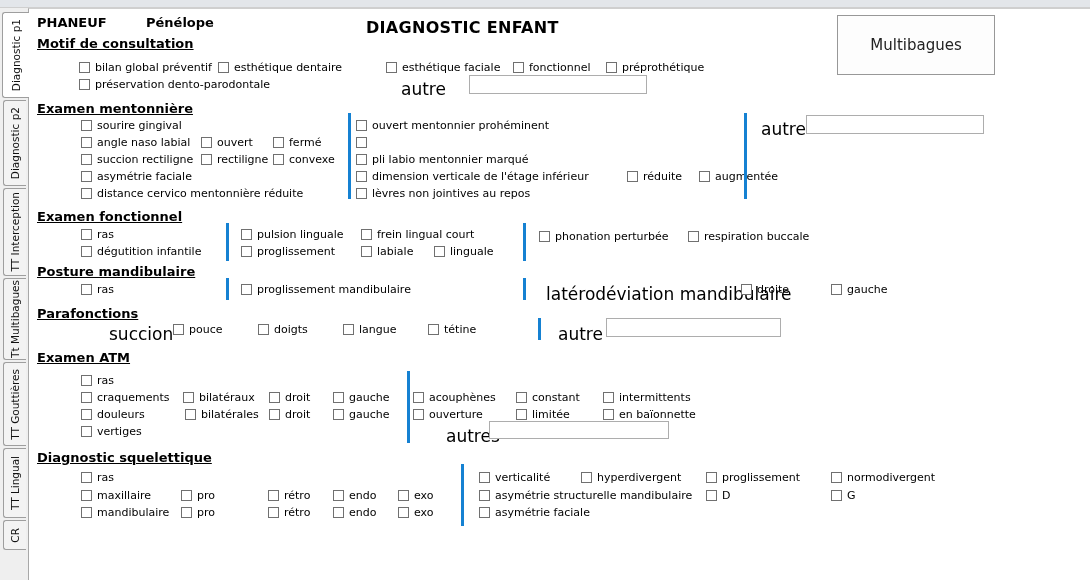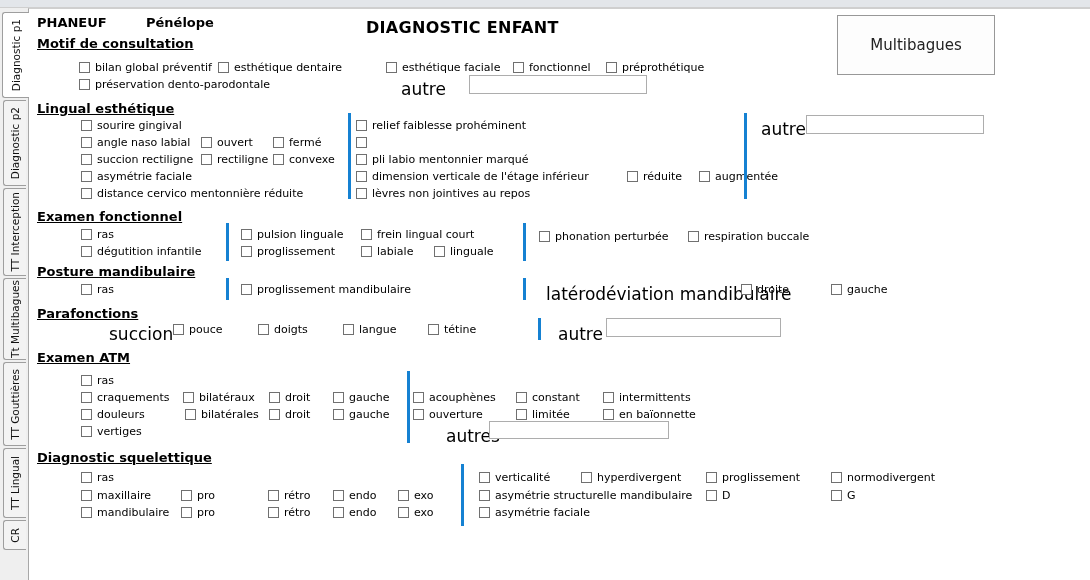--- a/index.html
+++ b/index.html
@@ -80,21 +80,21 @@
         <span class="cb"></span>
         <span>préprothétique</span>
       </label>
     <label class="ci" style="left:50px;top:68px">
         <span class="cb"></span>
         <span>préservation dento-parodontale</span>
       </label>
     <div class="lbl" style="left:372px;top:70px">autre</div>
     <input class="inp" style="left: 440px; top: 66px; width: 178px; height: 19px;" value="">
 
-    <div class="sec" style="left:8px;top:92px">Lingual esthétique</div>
+    <div class="sec" style="left:8px;top:92px">Examen mentonnière</div>
     <label class="ci" style="left:52px;top:109px">
         <span class="cb"></span>
         <span>sourire gingival</span>
       </label>
     <label class="ci" style="left:52px;top:126px">
         <span class="cb"></span>
         <span>angle naso labial</span>
       </label>
     <label class="ci" style="left:172px;top:126px">
         <span class="cb"></span>
@@ -120,21 +120,21 @@
         <span class="cb"></span>
         <span>asymétrie faciale</span>
       </label>
     <label class="ci" style="left:52px;top:177px">
         <span class="cb"></span>
         <span>distance cervico mentonnière réduite</span>
       </label>
     <div class="vd" style="left:319px;top:104px;height:86px"></div>
     <label class="ci" style="left:327px;top:109px">
         <span class="cb"></span>
-        <span>relief faiblesse prohéminent</span>
+        <span>ouvert mentonnier prohéminent</span>
       </label>
     <label class="ci" style="left:327px;top:126px">
         <span class="cb"></span>
       </label>
     <label class="ci" style="left:327px;top:143px">
         <span class="cb"></span>
         <span>pli labio mentonnier marqué</span>
       </label>
     <label class="ci" style="left:327px;top:160px">
         <span class="cb"></span>

